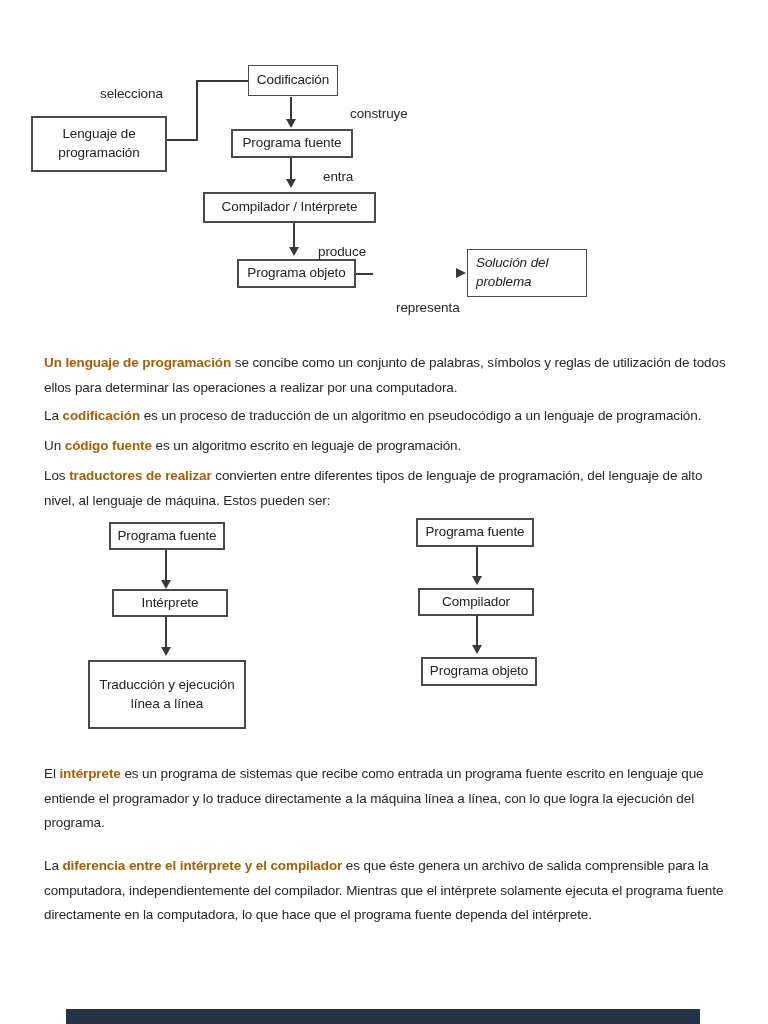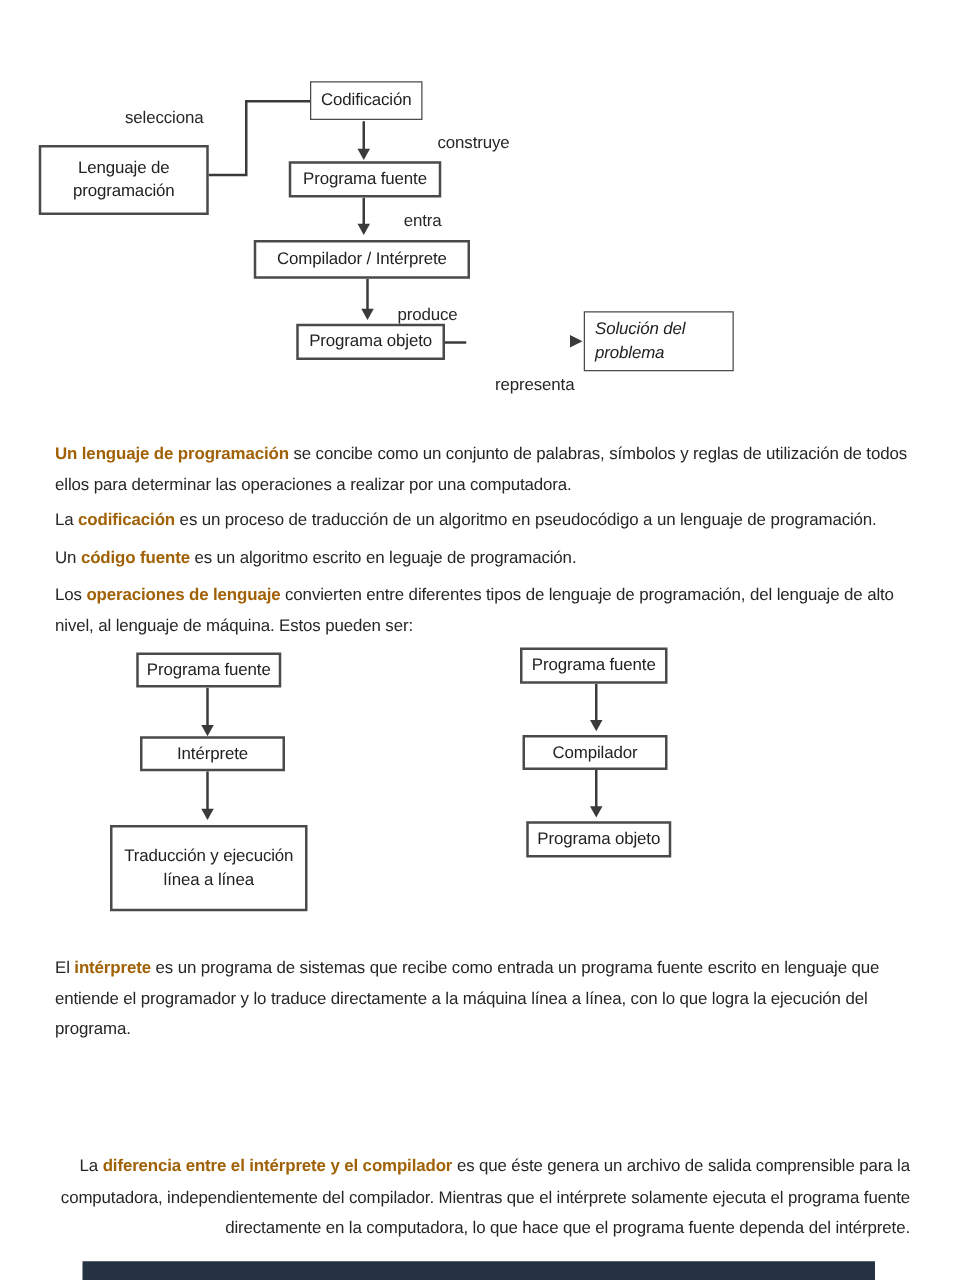--- a/index.html
+++ b/index.html
@@ -135,21 +135,21 @@
   <div class="elabel" style="left:323px; top:169px;">entra</div>
   <div class="elabel" style="left:318px; top:244px;">produce</div>
   <div class="elabel" style="left:396px; top:260px;margin-top:40px;">representa</div>
 
   <p class="para" style="top:350px;"><span></span><b>Un lenguaje de programación</b><span> se concibe como un conjunto de palabras, símbolos y reglas de utilización de todos ellos para determinar las operaciones a realizar por una computadora.</span></p>
 
   <p class="para" style="top:433px;"><span>Un </span><b>código fuente</b><span> es un algoritmo escrito en leguaje de programación.</span></p>
 
   <p class="para" style="top:403px;"><span>La </span><b>codificación</b><span> es un proceso de traducción de un algoritmo en pseudocódigo a un lenguaje de programación.</span></p>
 
-  <p class="para" style="top:463px;"><span>Los </span><b>operaciones de lenguaje</b><span> convierten entre diferentes tipos de lenguaje de programación, del lenguaje de alto nivel, al lenguaje de máquina. Estos pueden ser:</span></p>
+  <p class="para" style="top:463px;"><span>Los </span><b>traductores de realizar</b><span> convierten entre diferentes tipos de lenguaje de programación, del lenguaje de alto nivel, al lenguaje de máquina. Estos pueden ser:</span></p>
 
   <div class="fbox" style="left:109px; top:522px; width:116px; height:28px;">
     <span>Programa fuente</span>
   </div>
   <div class="fbox" style="left:112px; top:589px; width:116px; height:28px;">
     <span>Intérprete</span>
   </div>
   <div class="fbox" style="left:88px; top:660px; width:158px; height:69px;">
     <span>Traducción y ejecución</span>
     <span>línea a línea</span>
@@ -161,17 +161,17 @@
   <div class="fbox" style="left:418px; top:588px; width:116px; height:28px;">
     <span>Compilador</span>
   </div>
   <div class="fbox" style="left:421px; top:657px; width:116px; height:29px;">
     <span>Programa objeto</span>
   </div>
 
   <p class="para tight" style="top:762px;"><span>El </span><b>intérprete</b><span> es un programa de sistemas que recibe como entrada un programa fuente escrito en lenguaje que entiende el programador y lo traduce directamente a la máquina línea a línea, con lo que logra la ejecución del programa.</span></p>
 
 
-  <p class="para tight" style="top:921px;text-align:right;"><span>La </span><b>diferencia entre el intérprete y el compilador</b><span> es que éste genera un archivo de salida comprensible para la computadora, independientemente del compilador. Mientras que el intérprete solamente ejecuta el programa fuente directamente en la computadora, lo que hace que el programa fuente dependa del intérprete.</span></p>
+  <p class="para tight" style="top:854px;"><span>La </span><b>diferencia entre el intérprete y el compilador</b><span> es que éste genera un archivo de salida comprensible para la computadora, independientemente del compilador. Mientras que el intérprete solamente ejecuta el programa fuente directamente en la computadora, lo que hace que el programa fuente dependa del intérprete.</span></p>
 
   <div class="footer-bar" style="background: rgb(37, 50, 65);"></div>
 
 </div>
 
 </body></html>

